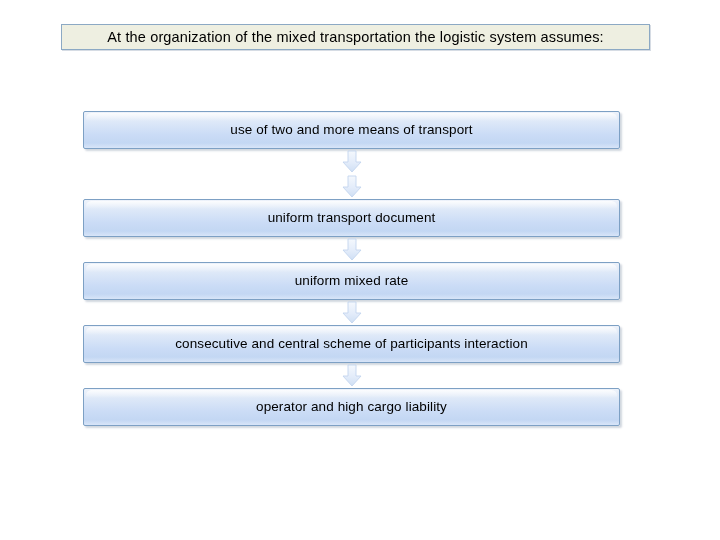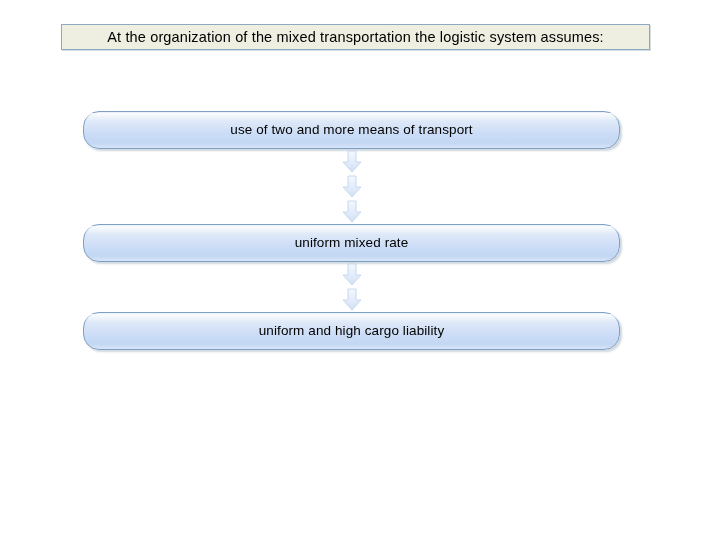--- a/index.html
+++ b/index.html
@@ -57,21 +57,21 @@
 
   .flow-row {
     position: relative;
   }
 
   .flow-box {
     position: relative;
     box-sizing: border-box;
     width: 537px;
     border: 1px solid #7DA0C4;
-    border-radius: 16px;
+    border-radius: 2px;
     background: linear-gradient(to bottom,
                 #EDF2FA 0%,
                 #DDE8F8 28%,
                 #CBDCF6 62%,
                 #C3D7F3 86%,
                 #D8E5F8 100%);
     box-shadow: 2px 2px 2px rgba(135,150,170,0.38);
     display: flex;
     align-items: center;
     justify-content: center;
@@ -152,20 +152,25 @@
     </div>
 
     <div class="connector">
       <span class="arrow">
         <svg width="22" height="25" viewBox="0 0 22 25" xmlns="http://www.w3.org/2000/svg">
           <path d="M7,2 L15,2 L15,13 L20,13 L11,23 L2,13 L7,13 Z" fill="url(#ag1)" stroke="#C3D5EE" stroke-width="0.9"></path>
         </svg>
       </span>
     </div>
 
+    <div class="flow-row">
+      <div class="flow-box box-h1">
+        <span class="flow-label">uniform transport document</span>
+      </div>
+    </div>
     <div class="connector">
       <span class="arrow">
         <svg width="22" height="25" viewBox="0 0 22 25" xmlns="http://www.w3.org/2000/svg">
           <path d="M7,2 L15,2 L15,13 L20,13 L11,23 L2,13 L7,13 Z" fill="url(#ag1)" stroke="#C3D5EE" stroke-width="0.9"></path>
         </svg>
       </span>
     </div>
 
     <div class="flow-row">
       <div class="flow-box box-h1">
@@ -173,28 +178,33 @@
       </div>
     </div>
     <div class="connector">
       <span class="arrow">
         <svg width="22" height="25" viewBox="0 0 22 25" xmlns="http://www.w3.org/2000/svg">
           <path d="M7,2 L15,2 L15,13 L20,13 L11,23 L2,13 L7,13 Z" fill="url(#ag1)" stroke="#C3D5EE" stroke-width="0.9"></path>
         </svg>
       </span>
     </div>
 
-    <div class="connector">
-      <span class="arrow">
-        <svg width="22" height="25" viewBox="0 0 22 25" xmlns="http://www.w3.org/2000/svg">
-          <path d="M7,2 L15,2 L15,13 L20,13 L11,23 L2,13 L7,13 Z" fill="url(#ag1)" stroke="#C3D5EE" stroke-width="0.9"></path>
-        </svg>
-      </span>
-    </div>
-
-    <div class="flow-row">
-      <div class="flow-box box-h1">
-        <span class="flow-label">uniform and high cargo liability</span>
+    <div class="flow-row">
+      <div class="flow-box box-h1">
+        <span class="flow-label">consecutive and central scheme of participants interaction</span>
+      </div>
+    </div>
+    <div class="connector">
+      <span class="arrow">
+        <svg width="22" height="25" viewBox="0 0 22 25" xmlns="http://www.w3.org/2000/svg">
+          <path d="M7,2 L15,2 L15,13 L20,13 L11,23 L2,13 L7,13 Z" fill="url(#ag1)" stroke="#C3D5EE" stroke-width="0.9"></path>
+        </svg>
+      </span>
+    </div>
+
+    <div class="flow-row">
+      <div class="flow-box box-h1">
+        <span class="flow-label">operator and high cargo liability</span>
       </div>
     </div>
 
   </div>
 </div>
 
 </body></html>

